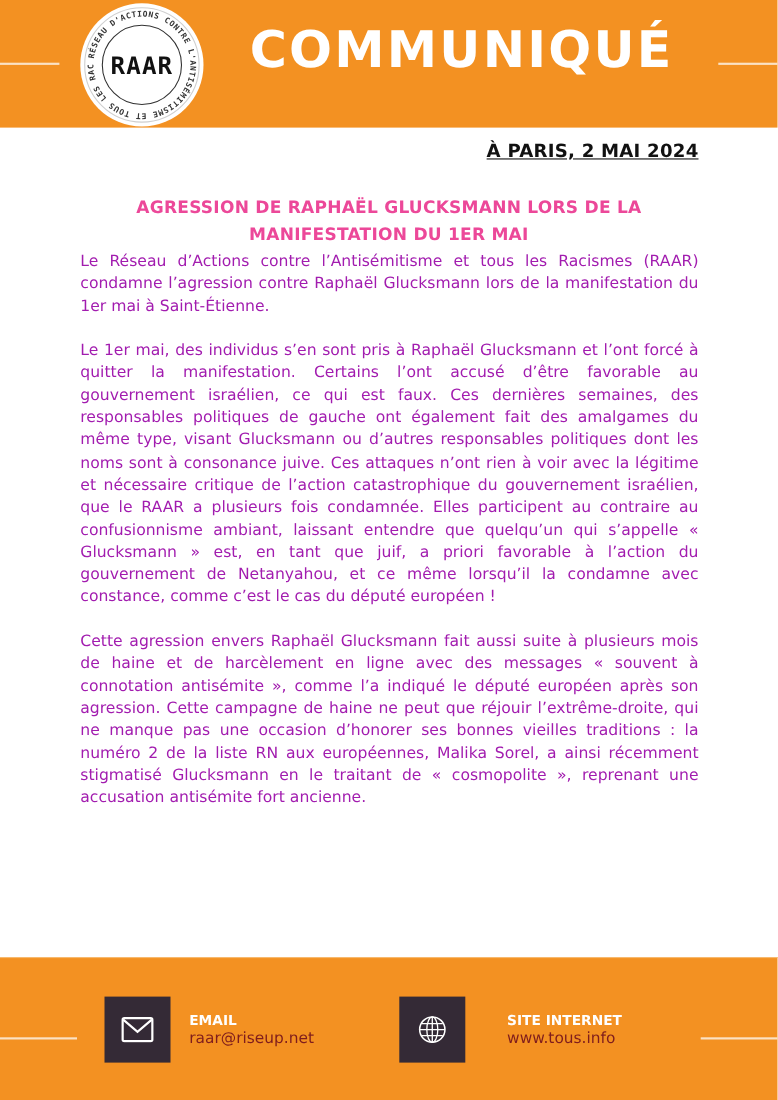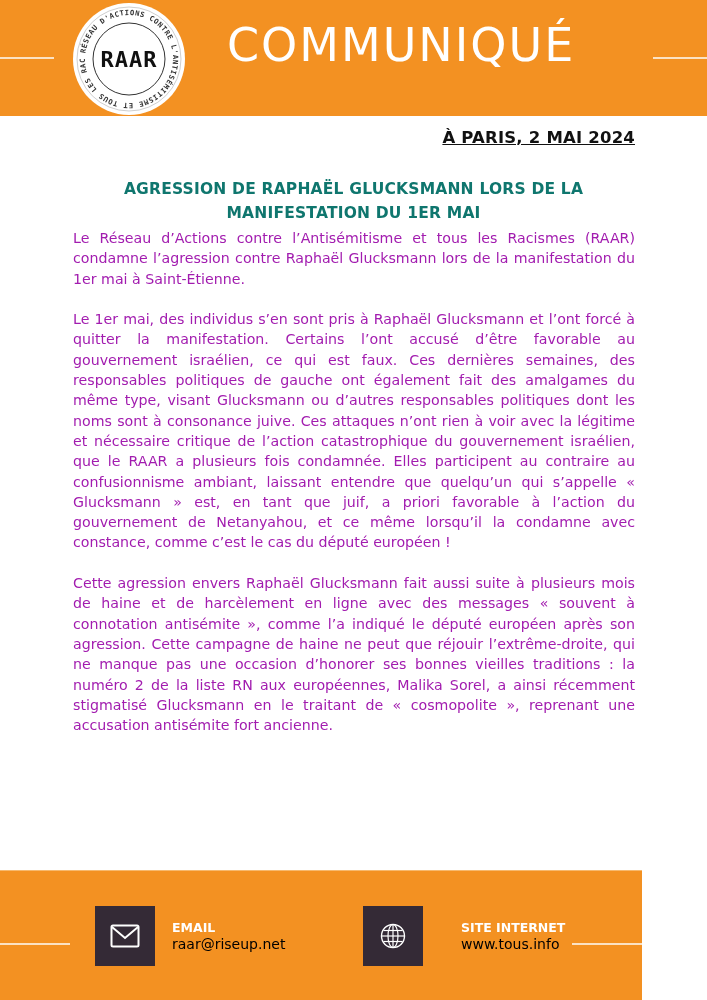--- a/index.html
+++ b/index.html
@@ -14,65 +14,65 @@
       position: absolute; left: 0; top: 57px; width: 54px; height: 2px; background: #fbe2c4;
     }
     .header-line-right {
       position: absolute; right: 0; top: 57px; width: 54px; height: 2px; background: #fbe2c4;
     }
     .logo {
       position: absolute; left: 72px; top: 2px; width: 114px; height: 114px;
     }
     .header-title {
       position: absolute; left: 227px; top: 22px;
-      font-family: "DejaVu Sans", sans-serif; font-weight: normal;
+      font-family: "DejaVu Sans", sans-serif; font-weight: bold;
       font-size: 46px; letter-spacing: 2px; color: #ffffff;
       line-height: 1;
     }
 
     .dateline {
       position: absolute; right: 72px; top: 128px;
       font-family: "DejaVu Sans", sans-serif; font-weight: bold; font-size: 16.5px; color: #111;
       letter-spacing: 0.2px;
       text-decoration: underline;
     }
     .headline {
       position: absolute; left: 72px; top: 177px; width: 563px;
       text-align: center; font-family: "DejaVu Sans", sans-serif; font-weight: bold;
-      font-size: 15.5px; line-height: 24px; color: #0f766e; letter-spacing: 0.2px;
+      font-size: 15.5px; line-height: 24px; color: #ec4899; letter-spacing: 0.2px;
     }
     .body-text {
       position: absolute; left: 73px; top: 228px; width: 562px;
       font-family: "DejaVu Sans", sans-serif; font-size: 14.2px; line-height: 20.3px;
       color: #a21caf; text-align: justify;
     }
     .body-text p { margin-bottom: 20.3px; }
     .body-text p:last-child { margin-bottom: 0; }
 
     .footer {
-      position: absolute; left: 0; top: 870px; width: 642px; height: 130px;
+      position: absolute; left: 0; top: 870px; width: 707px; height: 130px;
       background: #f39122; border-top: 1px solid #f7b96e;
     }
     .footer-line-left {
       position: absolute; left: 0; top: 72px; width: 70px; height: 2px; background: #fbe2c4;
     }
     .footer-line-right {
       position: absolute; right: 0; top: 72px; width: 70px; height: 2px; background: #fbe2c4;
     }
     .contact-box {
       position: absolute; top: 35px; width: 60px; height: 60px; background: #342a36;
       display: flex; align-items: center; justify-content: center;
     }
     .contact-box.email { left: 95px; }
     .contact-box.web { left: 363px; }
     .contact-text { position: absolute; top: 49px; color: #ffffff; }
     .contact-text.email { left: 172px; }
     .contact-text.web { left: 441px; margin-left: 20px; }
     .contact-label { font-family: "DejaVu Sans", sans-serif; font-weight: bold; font-size: 12.5px; line-height: 15px; }
-    .contact-value { font-family: "DejaVu Sans", sans-serif; font-size: 14px; line-height: 18px; color: #000000; }
+    .contact-value { font-family: "DejaVu Sans", sans-serif; font-size: 14px; line-height: 18px; color: #7f1d1d; }
   </style>
 </head>
 <body>
 
 <div class="header">
   <div class="header-line-left"></div>
   <div class="logo">
     <svg width="114" height="114" viewBox="0 0 114 114">
       <circle cx="57" cy="57" r="56" fill="#ffffff"></circle>
       <circle cx="57" cy="57" r="52" fill="none" stroke="#cfcfcf" stroke-width="1"></circle>

